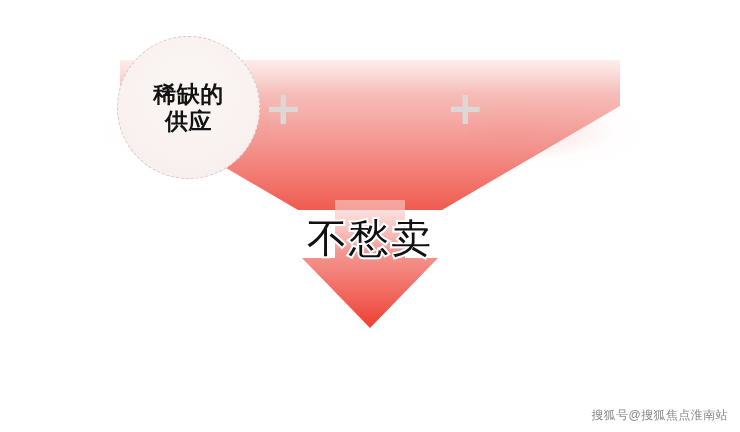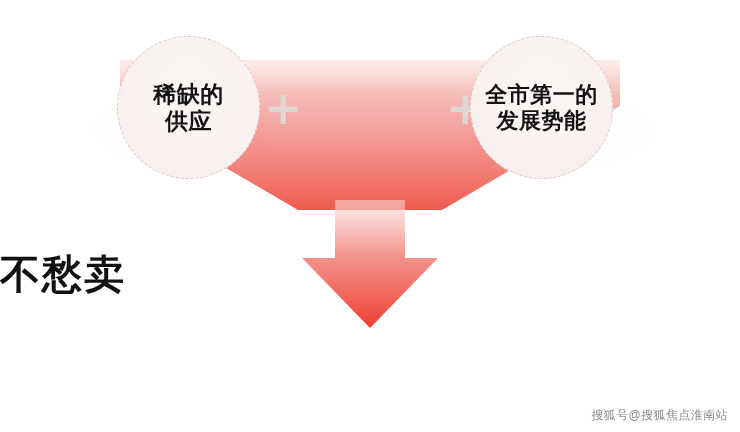--- a/index.html
+++ b/index.html
@@ -100,32 +100,31 @@
   }
   #plus-1 { left: 264px; top: 93px; }
   #plus-2 { left: 446px; top: 93px; }
 
   
   #middle-label {
     position: absolute;
     left: 0;
     top: 218px;
     width: 740px;
-    text-align: left;
+    text-align: center;
     font-size: 40px;
-    font-weight: bold;
+    font-weight: normal;
     color: #111111;
     letter-spacing: 2px;
     line-height: 1;
     -webkit-text-stroke: 4px #ffffff;
     paint-order: stroke fill;
     text-shadow:
       -1px -1px 0 #ffffff,  1px -1px 0 #ffffff,
       -1px  1px 0 #ffffff,  1px  1px 0 #ffffff;
-    margin-top: 36px;
   }
   #middle-label .inner {
     display: inline-block;
   }
 
   
   #headline {
     position: absolute;
     left: 0;
     top: 325px;
@@ -182,24 +181,20 @@
   <div class="circle" id="circle-1">
     <div class="circle-text">稀缺的
 供应</div>
   </div>
 
   <div class="plus" id="plus-1">+</div>
 
 
   <div class="plus" id="plus-2">+</div>
 
-  <div class="circle" id="circle-3">
-    <div class="circle-text">全市第一的
-发展势能</div>
-  </div>
 
   <div id="middle-label">
     <span class="inner">不愁卖</span>
   </div>
 
 
   <div id="watermark">搜狐号@搜狐焦点淮南站</div>
 
 </div>
 

